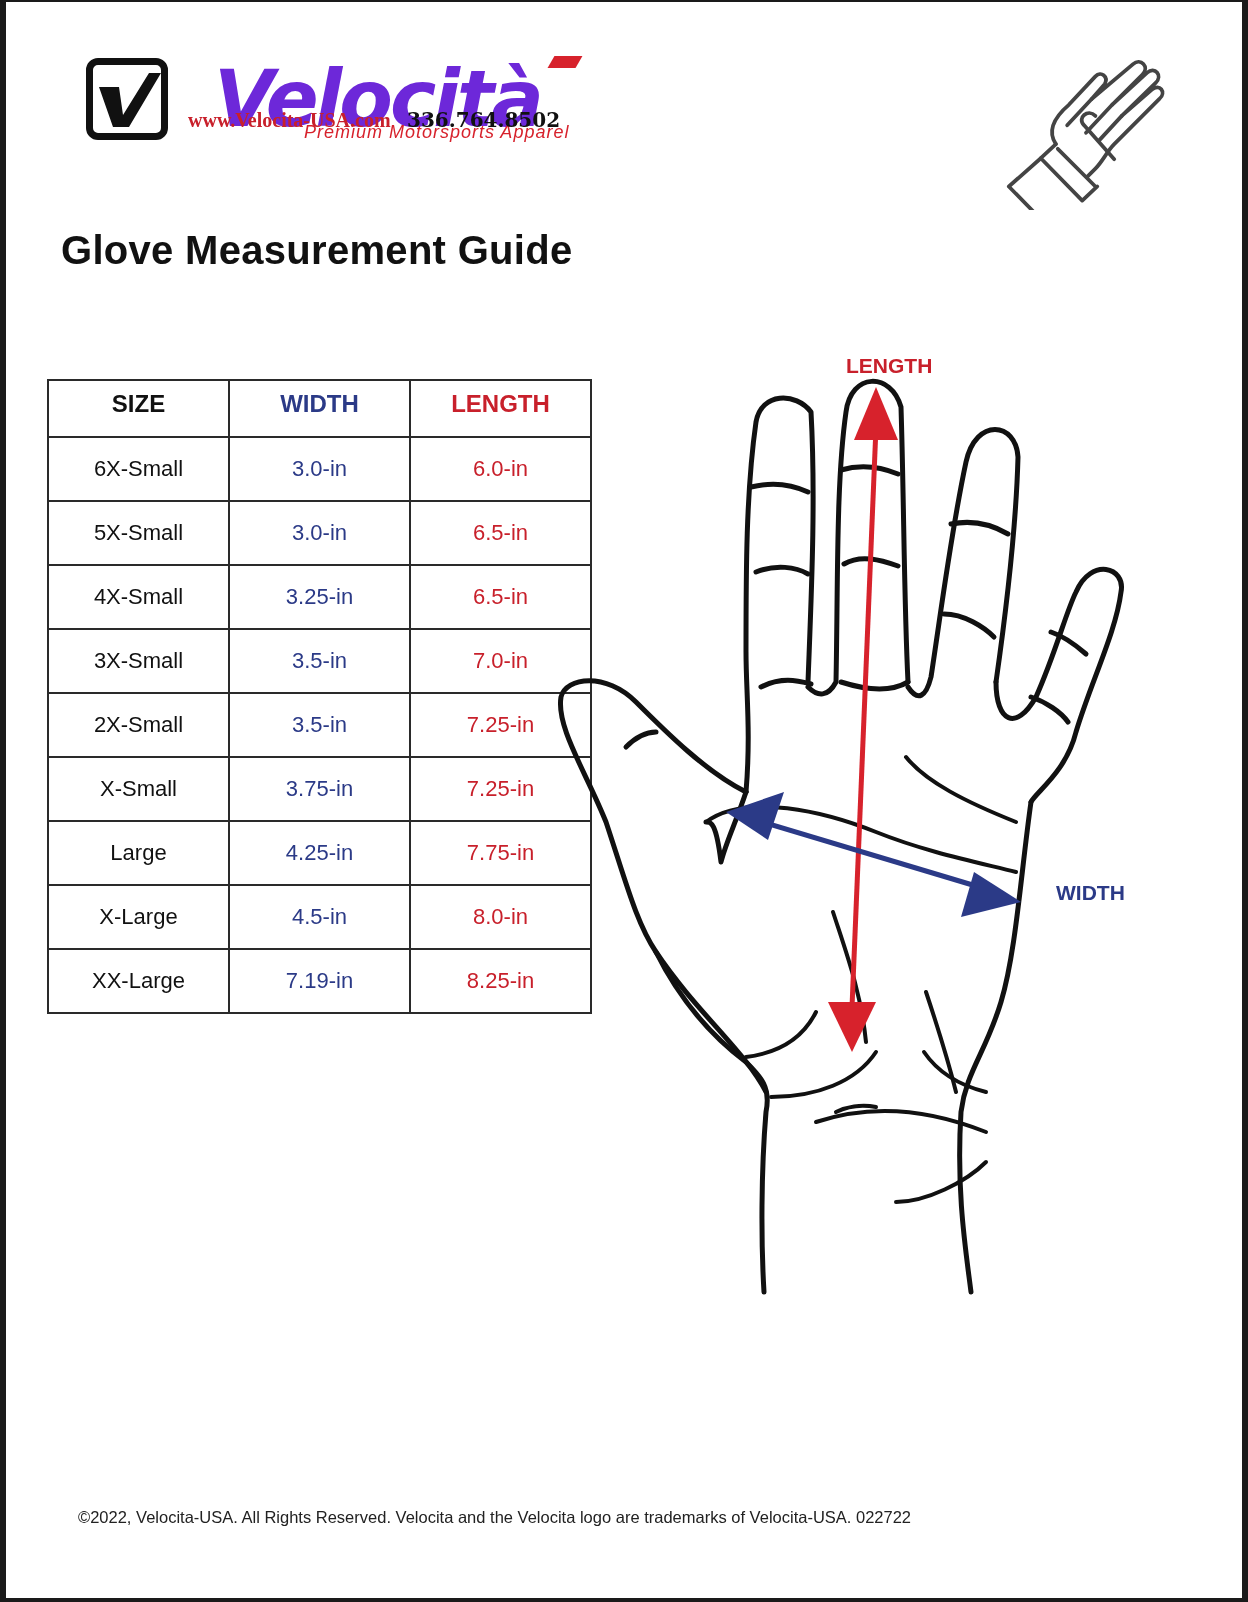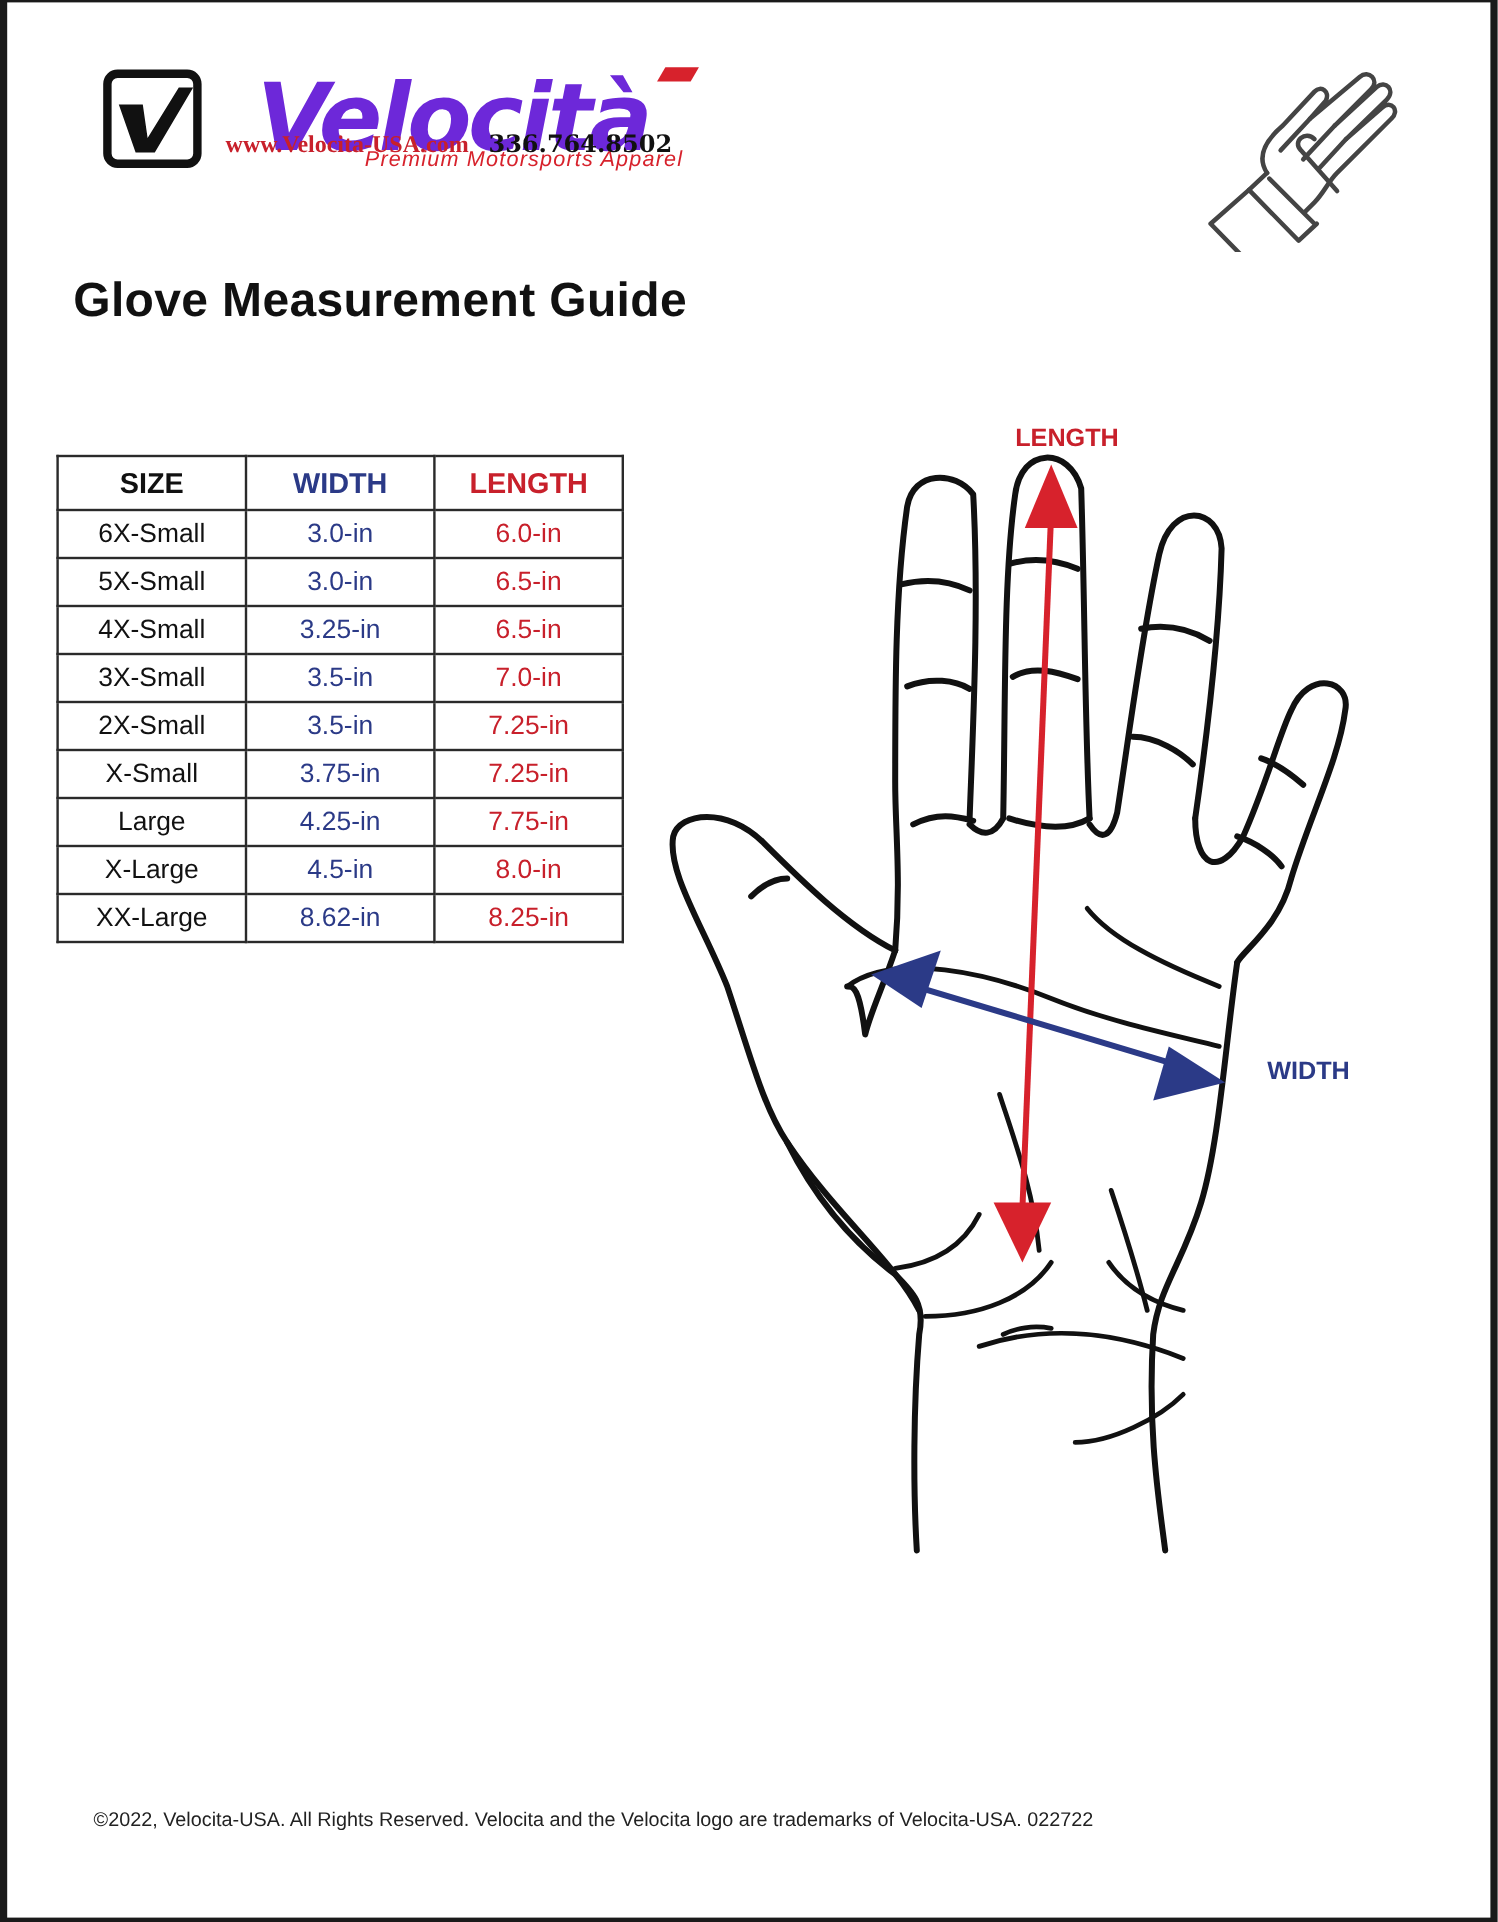--- a/index.html
+++ b/index.html
@@ -9,21 +9,21 @@
   .logo-mark { position:absolute; left:0; top:4px; width:82px; height:82px; border:7px solid #111; border-radius:12px; box-sizing:border-box; }
   .logo-wordmark { position:absolute; left:128px; top:0; font-family:"DejaVu Sans", sans-serif; font-weight:bold; font-style:italic; font-size:78px; letter-spacing:-3px; color:#6d28d9; white-space:nowrap; line-height:90px; }
   .logo-accent { position:absolute; left:465px; top:2px; width:28px; height:12px; background:#d7222c; transform:skewX(-30deg); }
   .tagline { position:absolute; left:218px; top:68px; font-style:italic; font-size:18px; color:#d7222c; letter-spacing:1px; white-space:nowrap;text-align:right; }
   .contact { position:absolute; left:182px; top:106px; white-space:nowrap; }
   .website { font-family:Liberation Serif, serif; font-weight:bold; font-size:20px; color:#c8202b; }
   .phone { font-family:"DejaVu Serif", serif; font-weight:bold; font-size:20px; color:#111; margin-left:12px; }
   .glove-icon { position:absolute; left:995px; top:48px; width:170px; height:160px; }
   .title { position:absolute; left:55px; top:226px; font-size:40px; font-weight:bold; color:#111; white-space:nowrap; letter-spacing:0.3px; }
   table.sizes { position:absolute; left:41px; top:377px; border-collapse:collapse; }
-  table.sizes td, table.sizes th { border:2px solid #2a2a2a; width:155px; height:38px; text-align:center; font-size:22px; padding:0;margin-left:19px; }
+  table.sizes td, table.sizes th { border:2px solid #2a2a2a; width:155px; height:38px; text-align:center; font-size:22px; padding:12px;margin-left:19px; }
   table.sizes th { font-size:24px; font-weight:bold; height:41px; padding-top:2px; }
   .c-size { color:#111; }
   .c-width { color:#2b3a87; }
   .c-length { color:#c8202b; }
   .hand { position:absolute; left:540px; top:350px; width:600px; height:980px; }
   .lbl-length { position:absolute; left:840px; top:352px; font-size:21px; font-weight:bold; color:#c8202b; }
   .lbl-width { position:absolute; left:1050px; top:879px; font-size:21px; font-weight:bold; color:#2b3a87; }
   .footer { position:absolute; left:72px; top:1506px; font-size:16.5px; color:#222; white-space:nowrap; }
 </style>
 </head>
@@ -106,21 +106,21 @@
           <td class="c-width">4.25-in</td>
           <td class="c-length">7.75-in</td>
         </tr>
       <tr>
           <td class="c-size">X-Large</td>
           <td class="c-width">4.5-in</td>
           <td class="c-length">8.0-in</td>
         </tr>
       <tr>
           <td class="c-size">XX-Large</td>
-          <td class="c-width">8.62-in</td>
+          <td class="c-width">7.19-in</td>
           <td class="c-length">8.25-in</td>
         </tr>
     </tbody>
   </table>
 
   <div class="lbl-length">LENGTH</div>
   <div class="lbl-width">WIDTH</div>
 
   <svg class="hand" viewBox="0 0 600 980">
     <g fill="none" stroke="#111" stroke-width="5" stroke-linecap="round" stroke-linejoin="round">

